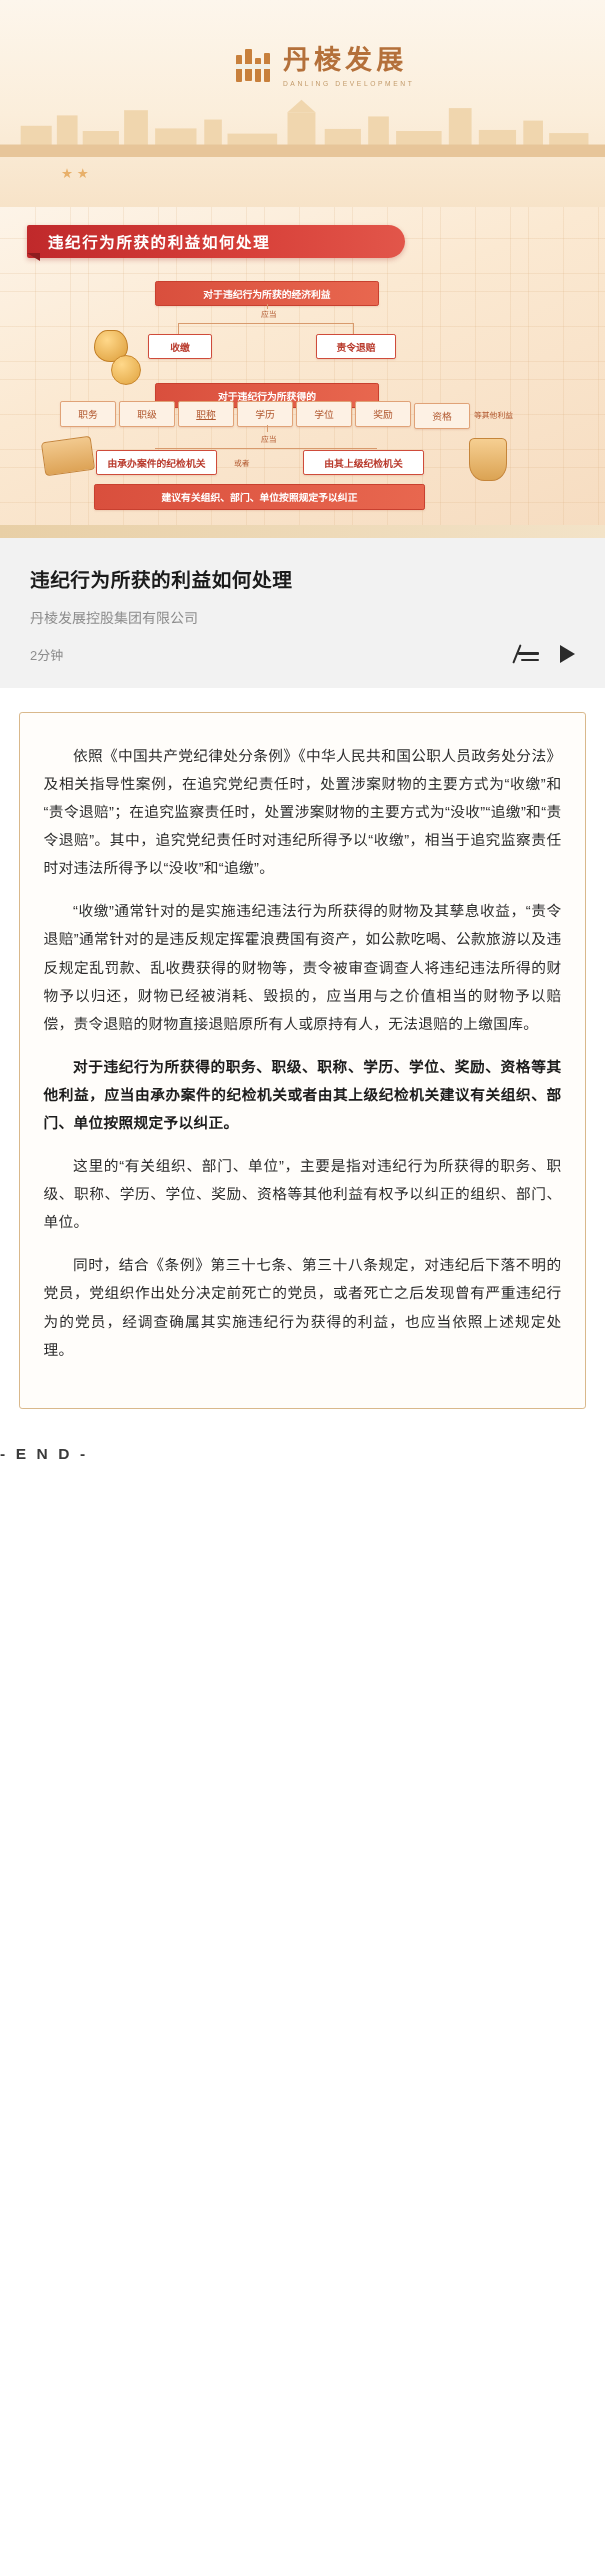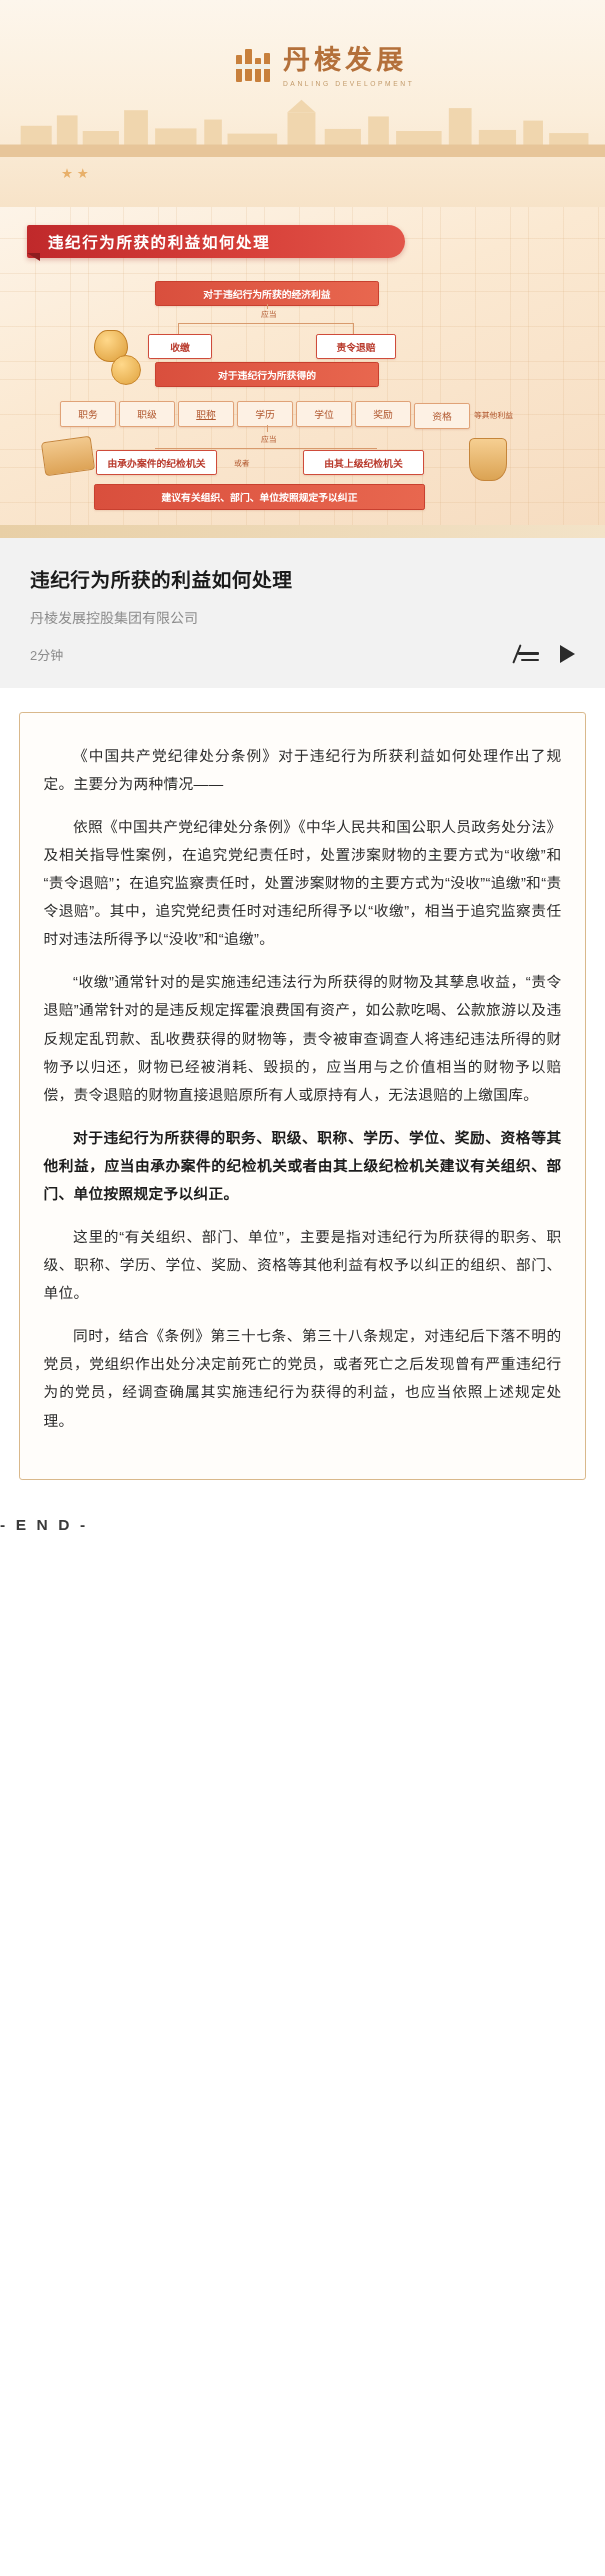--- a/index.html
+++ b/index.html
@@ -362,21 +362,21 @@
     <div class="dg-line" style="left:178px; top:116px; width:176px; height:1px;"></div>
     <div class="dg-line" style="left:178px; top:116px; width:1px; height:11.4px;"></div>
     <div class="dg-line" style="left:353px; top:116px; width:1px; height:11.4px;"></div>
 
     <div class="dg dg-box" style="left:148px; top:127px; width:62px; height:23px;">收缴</div>
     <div class="dg dg-box" style="left:316px; top:127px; width:78px; height:23px;">责令退赔</div>
 
     <div class="bag" style="left:94px; top:123px;"></div>
     <div class="coin" style="left:111px; top:148px;"></div>
 
-    <div class="dg dg-box filled" style="left:155px; top:155px; width:222px; height:23px;text-align:right;">对于违纪行为所获得的</div>
+    <div class="dg dg-box filled" style="left:155px; top:176px; width:222px; height:23px;text-align:right;">对于违纪行为所获得的</div>
 
     <div class="dg dg-box soft" style="left:60px; top:194px; width:54px; height:24px;">职务</div>
     <div class="dg dg-box soft" style="left:119px; top:194px; width:54px; height:24px;">职级</div>
     <div class="dg dg-box soft" style="left:178px; top:194px; width:54px; height:24px;text-decoration:underline;">职称</div>
     <div class="dg dg-box soft" style="left:237px; top:194px; width:54px; height:24px;">学历</div>
     <div class="dg dg-box soft" style="left:296px; top:194px; width:54px; height:24px;">学位</div>
     <div class="dg dg-box soft" style="left:355px; top:194px; width:54px; height:24px;">奖励</div>
     <div class="dg dg-box soft" style="left:414px; top:196px; width:54px; height:24px;">资格</div>
     <div class="dg-label" style="left:474px; top:202px;">等其他利益</div>
 
@@ -408,21 +408,20 @@
             <i></i>
             <i></i>
         </div>
         <div class="icon-play"></div>
       </div>
     </div>
   </div>
 
   <div class="body-wrap">
     <div class="body-card">
-      <p>《中国共产党纪律处分条例》对于违纪行为所获利益如何处理作出了规定。主要分为两种情况——</p>
       <p>依照《中国共产党纪律处分条例》《中华人民共和国公职人员政务处分法》及相关指导性案例，在追究党纪责任时，处置涉案财物的主要方式为“收缴”和“责令退赔”；在追究监察责任时，处置涉案财物的主要方式为“没收”“追缴”和“责令退赔”。其中，追究党纪责任时对违纪所得予以“收缴”，相当于追究监察责任时对违法所得予以“没收”和“追缴”。</p>
       <p>“收缴”通常针对的是实施违纪违法行为所获得的财物及其孳息收益，“责令退赔”通常针对的是违反规定挥霍浪费国有资产，如公款吃喝、公款旅游以及违反规定乱罚款、乱收费获得的财物等，责令被审查调查人将违纪违法所得的财物予以归还，财物已经被消耗、毁损的，应当用与之价值相当的财物予以赔偿，责令退赔的财物直接退赔原所有人或原持有人，无法退赔的上缴国库。</p>
       <p class="bold">对于违纪行为所获得的职务、职级、职称、学历、学位、奖励、资格等其他利益，应当由承办案件的纪检机关或者由其上级纪检机关建议有关组织、部门、单位按照规定予以纠正。</p>
       <p>这里的“有关组织、部门、单位”，主要是指对违纪行为所获得的职务、职级、职称、学历、学位、奖励、资格等其他利益有权予以纠正的组织、部门、单位。</p>
       <p>同时，结合《条例》第三十七条、第三十八条规定，对违纪后下落不明的党员，党组织作出处分决定前死亡的党员，或者死亡之后发现曾有严重违纪行为的党员，经调查确属其实施违纪行为获得的利益，也应当依照上述规定处理。</p>
     </div>
   </div>
 
   <div class="end-mark">- E N D -</div>
 

